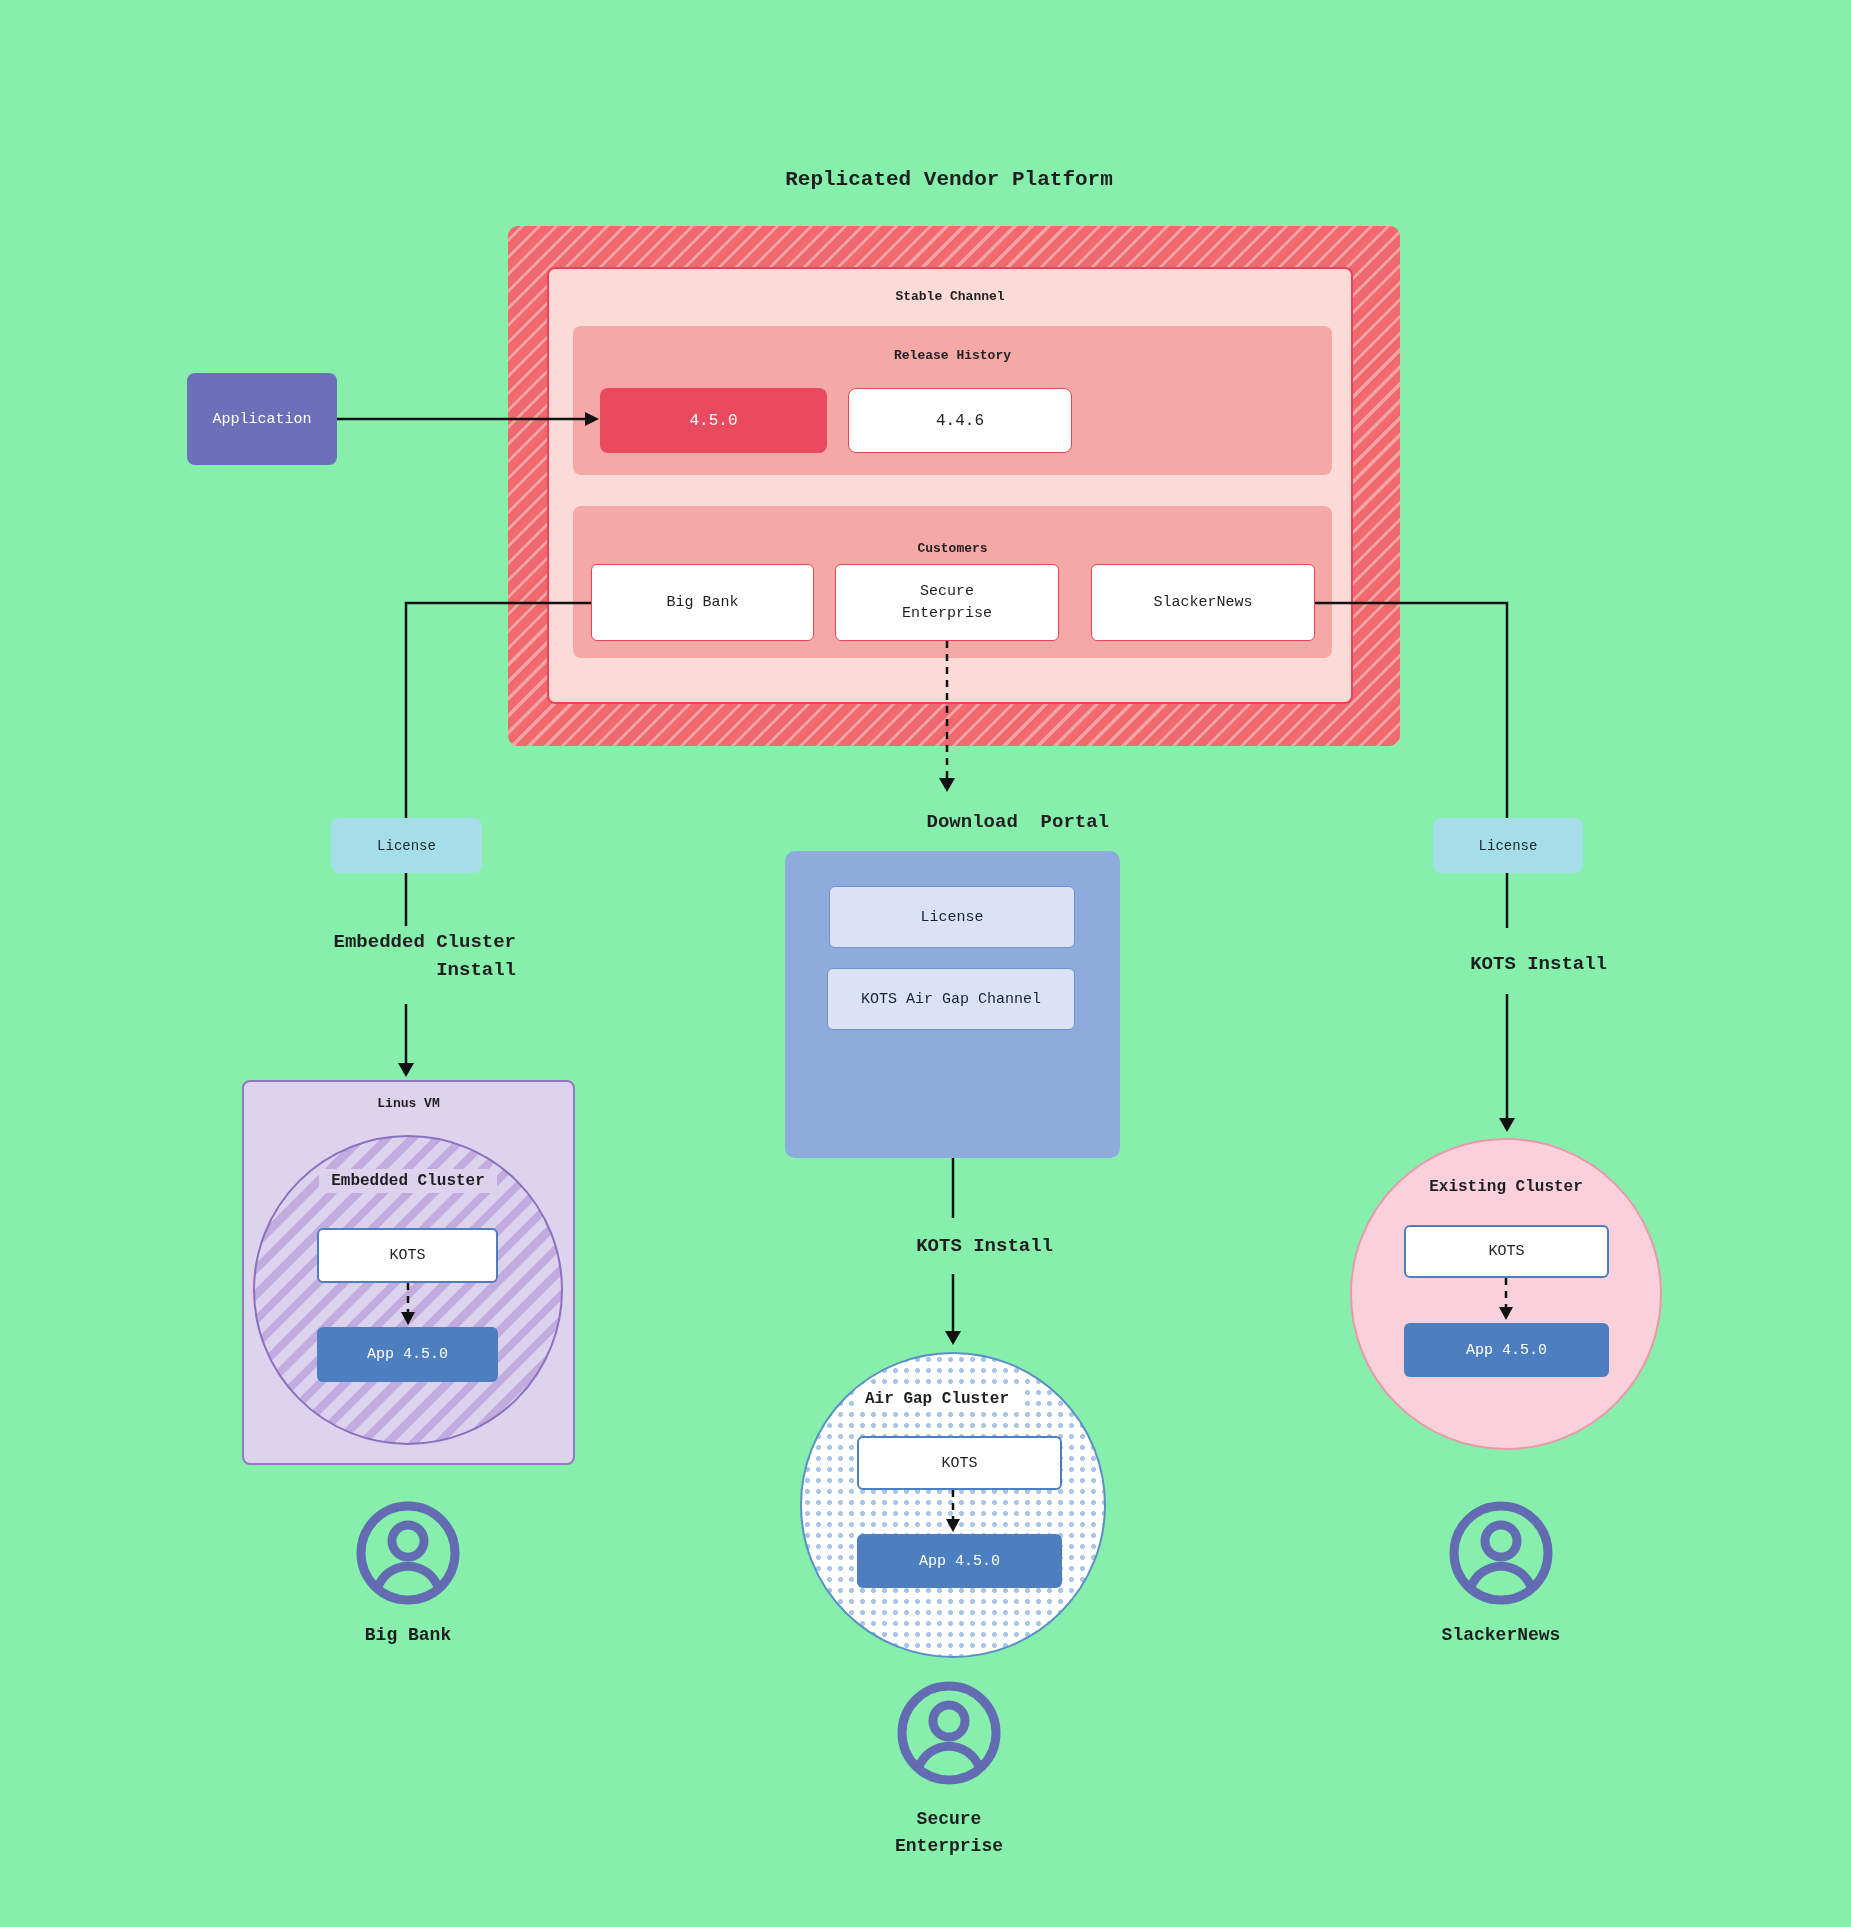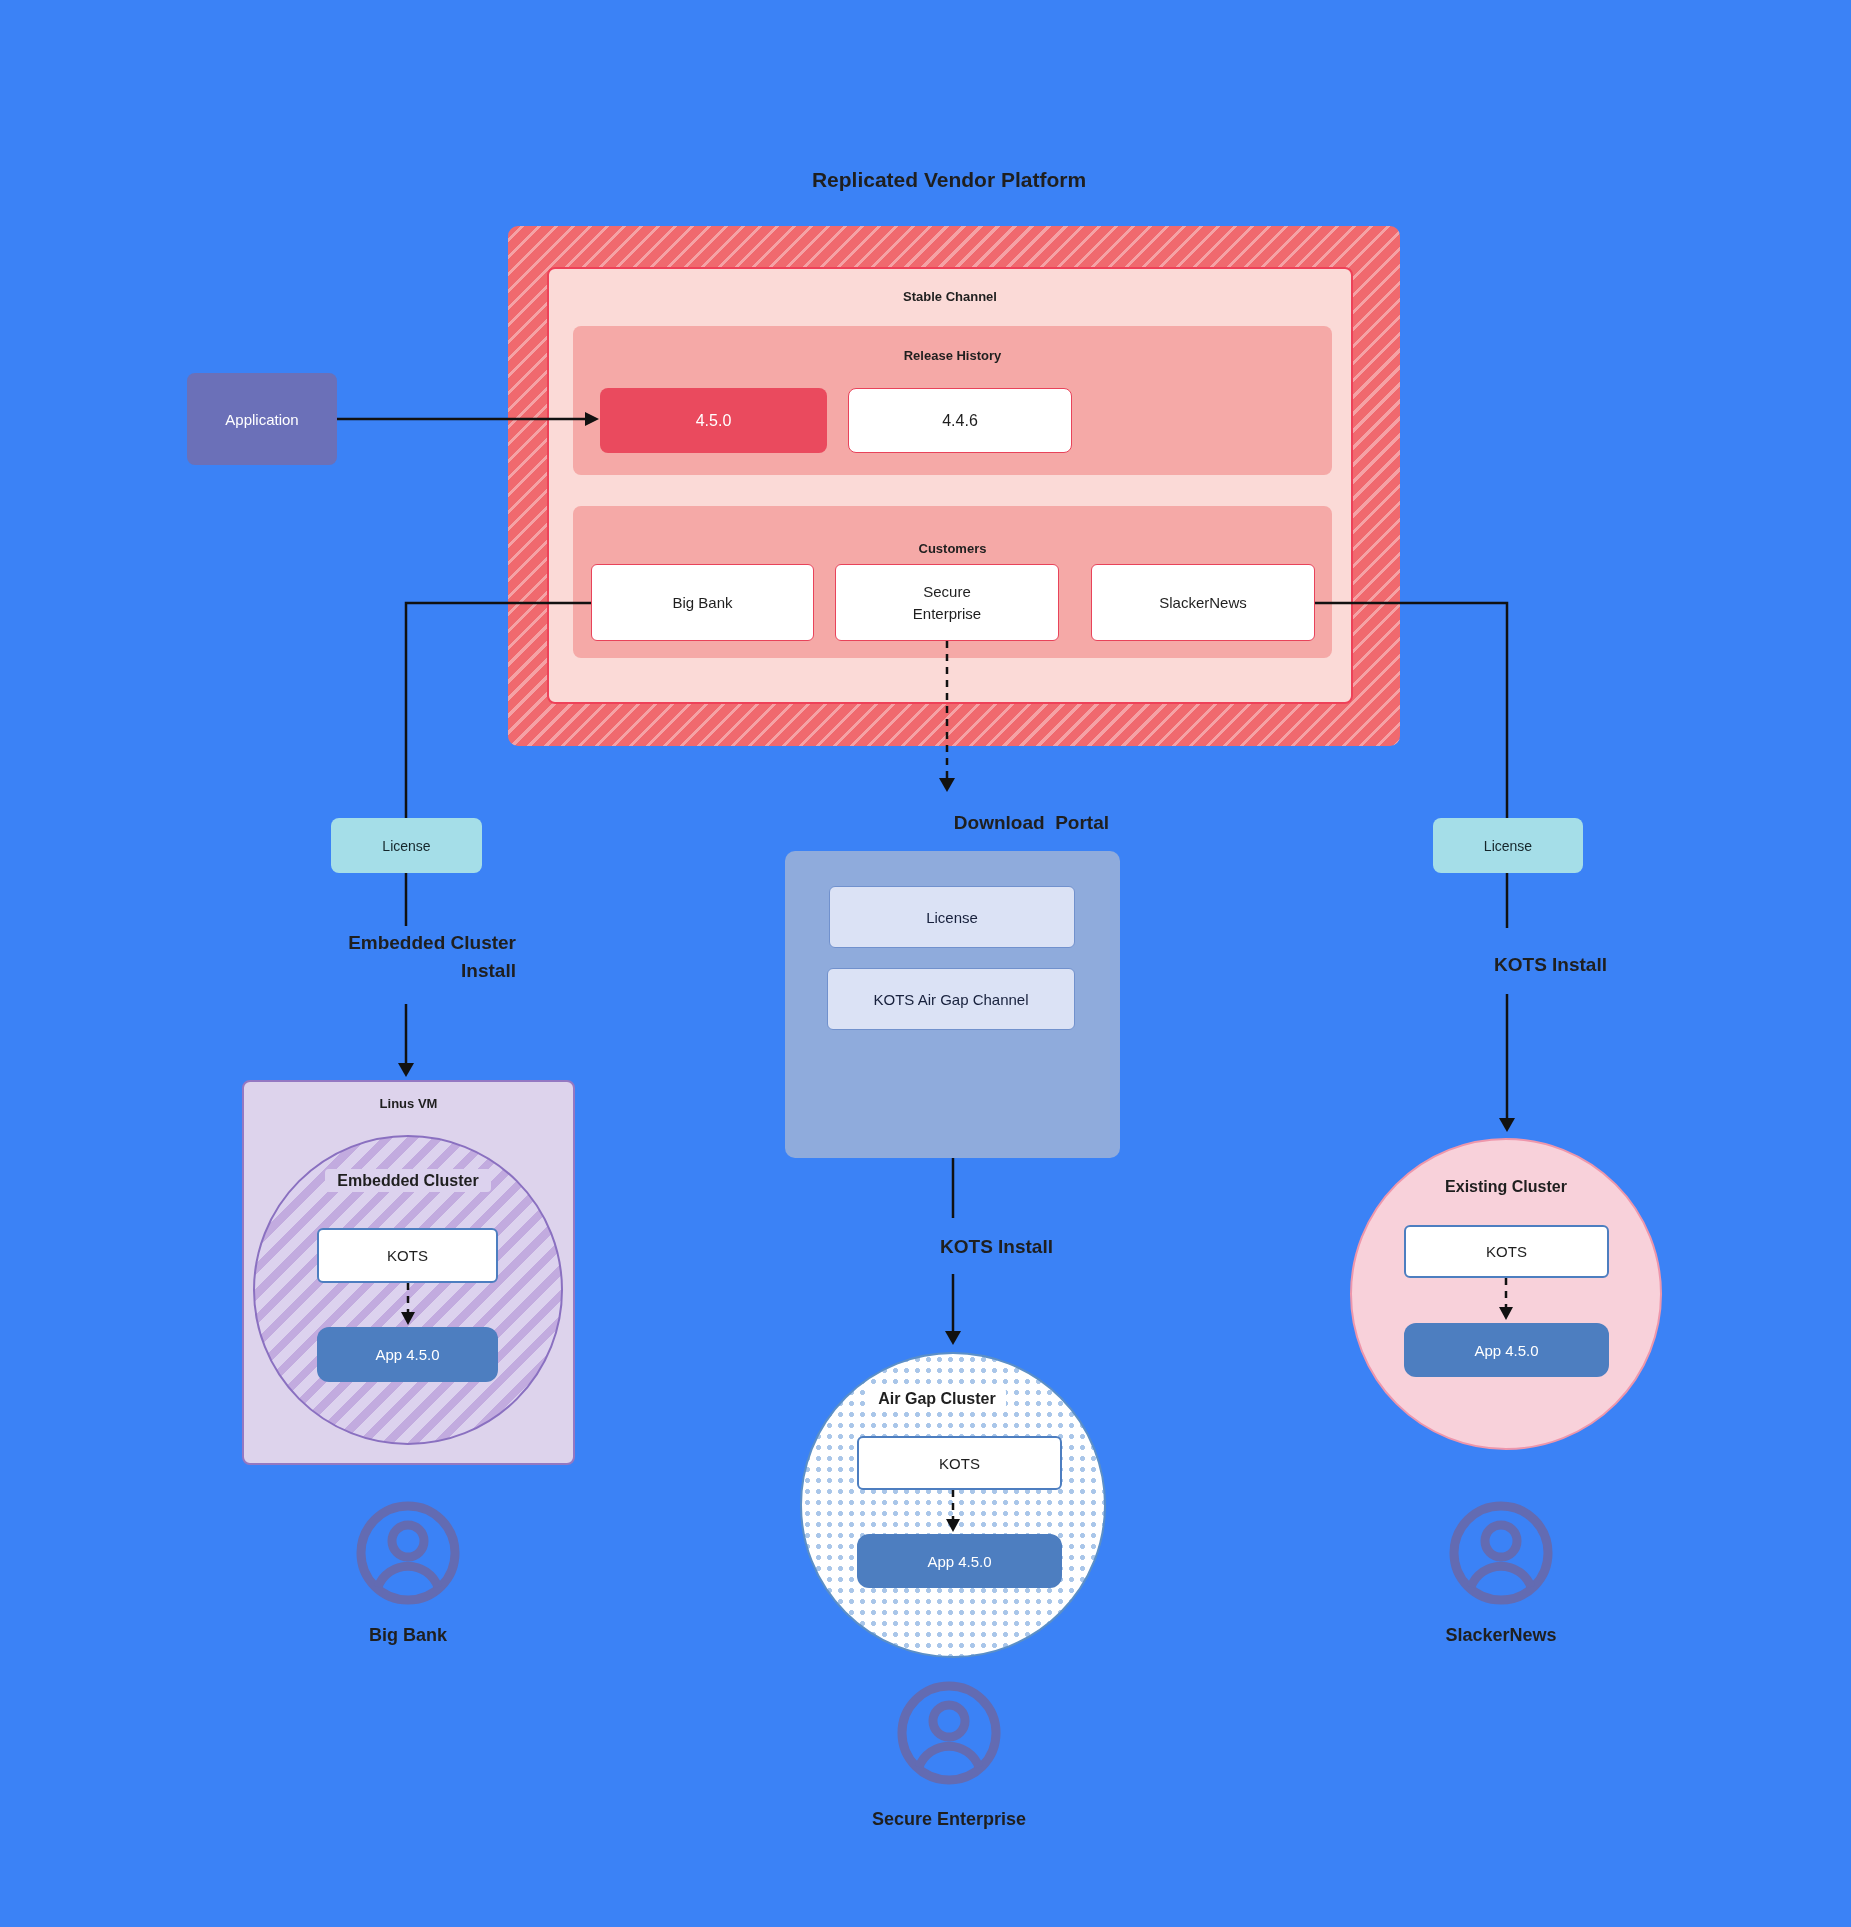--- a/index.html
+++ b/index.html
@@ -1,18 +1,18 @@
 <!DOCTYPE html>
 <html><head>
 <meta charset="utf-8">
 <style>
   html,body{margin:0;padding:0;background:#ffffff;}
   .canvas{
-    position:relative;width:1851px;height:1927px;background:#3b82f6;overflow:hidden;
-    font-family:Liberation Sans, sans-serif;color:#1f1f1f;
+    position:relative;width:1851px;height:1927px;background:#86efac;overflow:hidden;
+    font-family:Liberation Mono, monospace;color:#1f1f1f;
   }
   .abs{position:absolute;box-sizing:border-box;}
   .flexc{display:flex;align-items:center;justify-content:center;text-align:center;}
   .ttl{font-size:21px;font-weight:600;text-align:center;}
   .hdr{font-size:13px;font-weight:600;text-align:center;}
   .lbl-lg{font-size:19px;font-weight:600;text-align:right;line-height:1.45;}
   .lbl-user{font-size:18px;font-weight:600;text-align:center;line-height:1.5;}
 
   .striped-red{
     left:508px;top:226px;width:892px;height:520px;border-radius:10px;
@@ -25,21 +25,21 @@
   .cust{background:#ffffff;border:1.5px solid #e8435a;border-radius:6px;font-size:15px;line-height:1.45;}
   .app-src{left:187px;top:373px;width:150px;height:92px;background:#6b70b8;color:#ffffff;border-radius:8px;font-size:15px;}
   .license{background:#a5dee8;border-radius:8px;font-size:14px;color:#15262b;}
   .vmbox{left:242px;top:1080px;width:333px;height:385px;background:#ddd3ec;border:2.5px solid #9478c2;border-radius:8px;}
   .emb-circle{
     left:253px;top:1135px;width:310px;height:310px;border-radius:50%;border:2.5px solid #8a70c0;
     background:repeating-linear-gradient(135deg,#c2abdf 0px,#c2abdf 8px,#dcd2ee 8px,#dcd2ee 18px);
   }
   .emb-tag{background:#dcd2ee;border-radius:4px;padding:3px 12px;font-size:16px;font-weight:600;}
   .kots{background:#ffffff;border:2px solid #4d7ec0;border-radius:6px;font-size:15px;}
-  .appblue{background:#4d7ec0;color:#ffffff;border-radius:12px;font-size:15px;}
+  .appblue{background:#4d7ec0;color:#ffffff;border-radius:6px;font-size:15px;}
   .dp{left:785px;top:851px;width:335px;height:307px;background:#8fabdc;border-radius:10px;}
   .dp-item{background:#dbe2f5;border:1.5px solid #7191cd;border-radius:6px;font-size:15px;color:#17203c;}
   .airgap{
     left:800px;top:1352px;width:306px;height:306px;border-radius:50%;border:2px solid #5b8fc7;
     background-color:#ffffff;
     background-image:radial-gradient(#a9c6e9 2.2px,transparent 2.8px);
     background-size:11px 11px;
   }
   .air-tag{background:#ffffff;border-radius:4px;padding:2px 10px;font-size:16px;font-weight:600;}
   .existing{left:1350px;top:1138px;width:312px;height:312px;border-radius:50%;background:#f8d1da;border:2px solid #ee96ab;}

